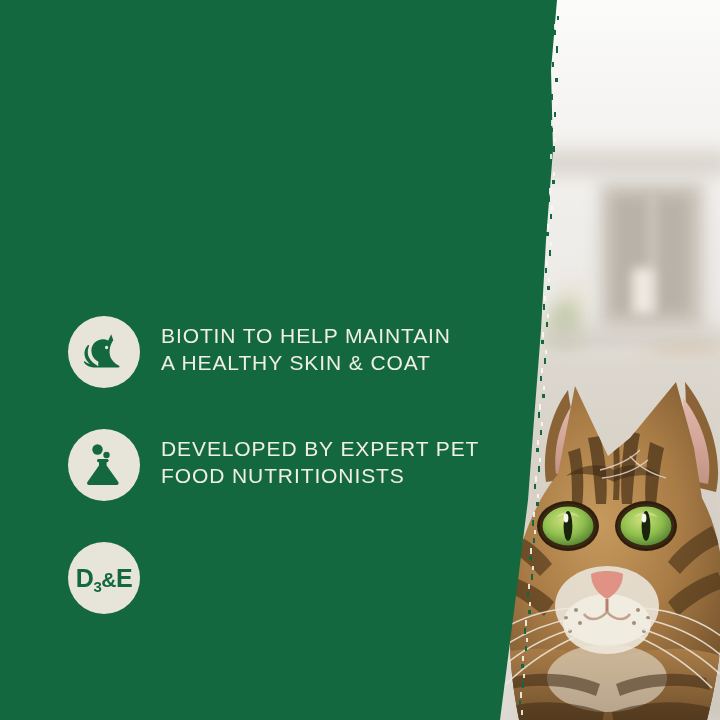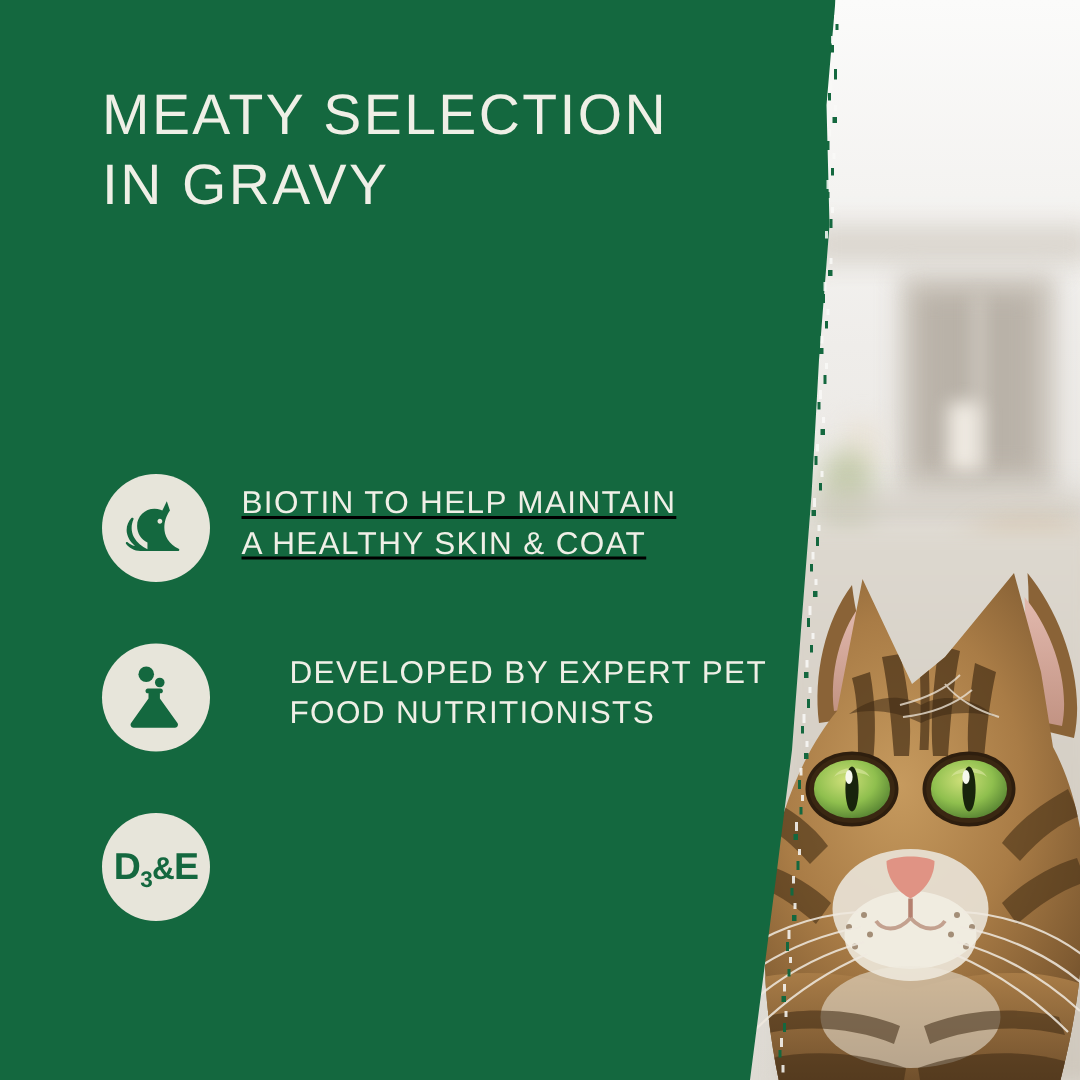--- a/index.html
+++ b/index.html
@@ -96,22 +96,22 @@
     line-height:47px;
     white-space:pre-line;
   }
 
   
   .features { position:absolute; left:0; top:0; width:520px; }
   .feature {
     position:absolute;
     display:flex; align-items:flex-start;
   }
-  .feature-1 { left:68px; top:316px;text-decoration:underline; }
-  .feature-2 { left:68px; top:429px;gap:32px; }
+  .feature-1 { left:68px; top:316px; }
+  .feature-2 { left:68px; top:429px; }
   .feature-3 { left:68px; top:542px; }
 
   .icon-circle {
     width:72px; height:72px; flex:0 0 72px;
     border-radius:50%;
     background:#E7E5DA;
     position:relative;
     display:flex; align-items:center; justify-content:center;
   }
   .icon-circle svg { display:block; }
@@ -366,22 +366,20 @@
           <rect x="55" y="620" width="2" height="6"></rect>
         <rect x="56" y="638" width="2" height="4"></rect>
           <rect x="52" y="656" width="2" height="5"></rect>
         <rect x="53" y="674" width="2" height="4"></rect>
           <rect x="50" y="692" width="2" height="6"></rect>
         <rect x="51" y="710" width="2" height="5"></rect>
       </g>
     </svg>
   </div>
 
-  <h1 class="title">MEATY SELECTION
-IN GRAVY</h1>
 
   <div class="features">
 
     <div class="feature feature-1">
       <div class="icon-circle">
         <svg width="44" height="44" viewBox="0 0 44 44" xmlns="http://www.w3.org/2000/svg">
           <path fill="#14683F" d="M29.2,4.2 L26.2,10.4 C24.6,9.6 22.8,9.2 21,9.2
             C14.5,9.2 9.4,14.2 9.4,20.6 C9.4,25.6 12.2,29.8 16.3,31.6
             L16.3,36.2 C12.6,34.4 9.2,31.6 7.3,28.1
             C5.1,24 5.5,19.6 7.0,16.2 C7.4,15.3 6.2,14.7 5.6,15.4

